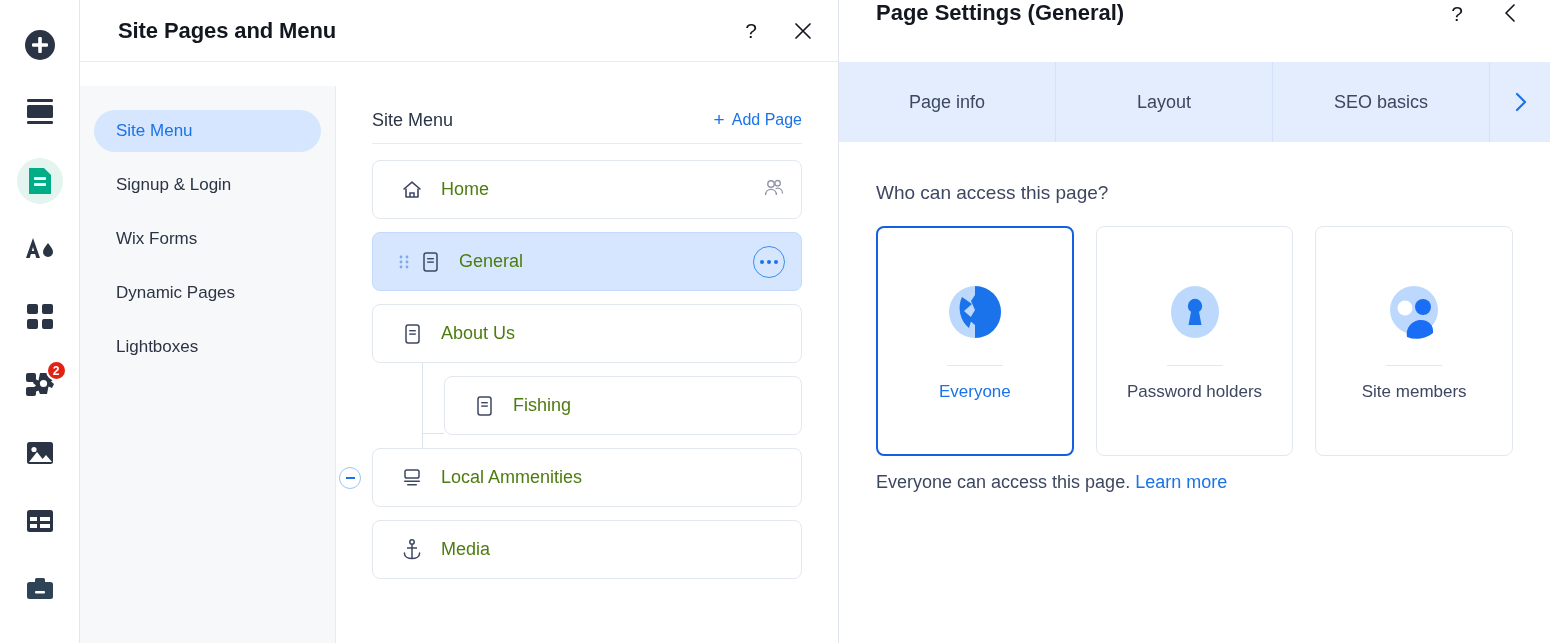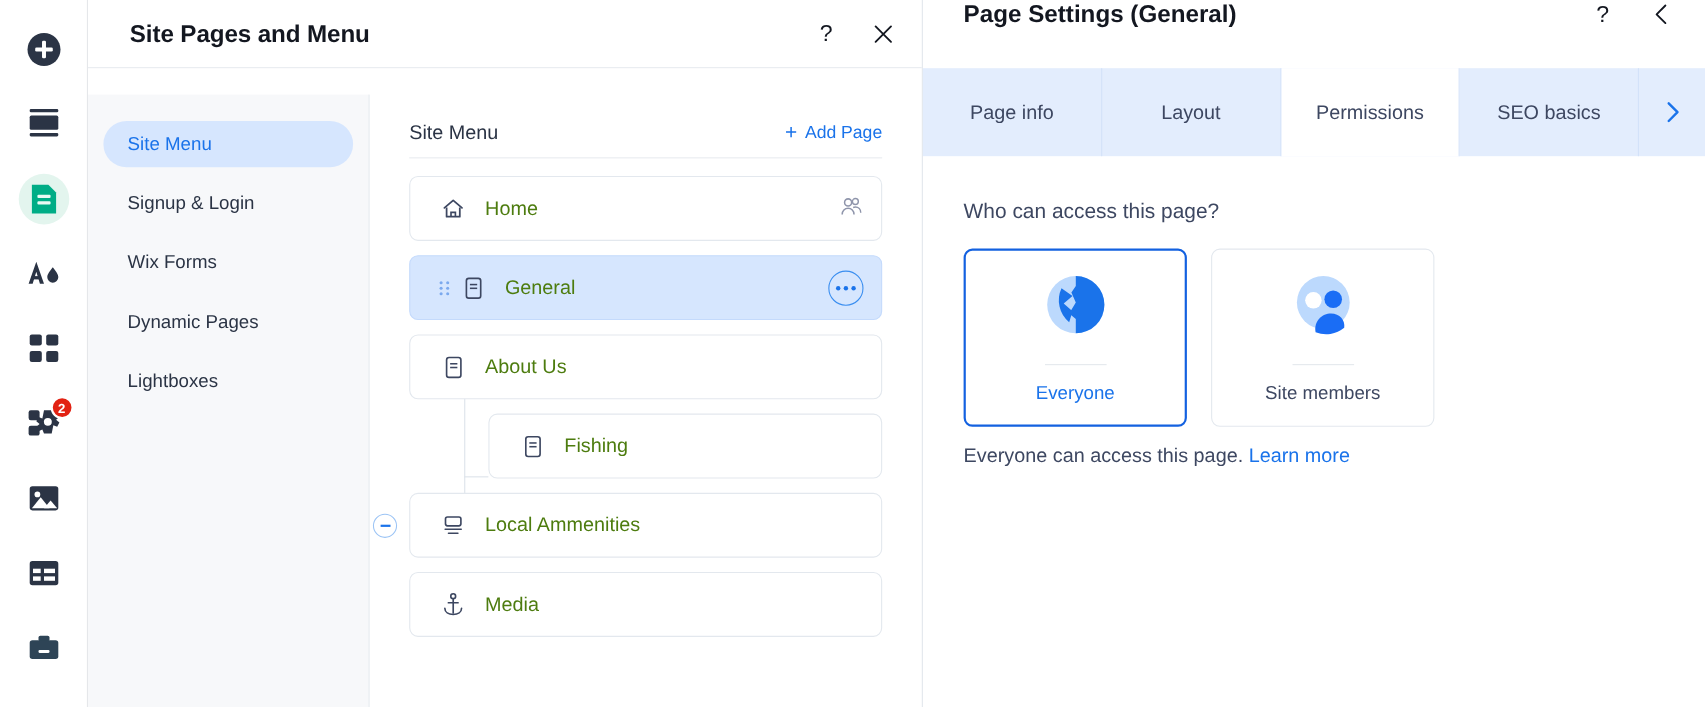--- a/index.html
+++ b/index.html
@@ -231,21 +231,21 @@
     color: #1a73ea;
     cursor: pointer;
   }
   .settings-body { padding: 40px 37px 0 37px; }
   .question {
     font-size: 19px; color: #3d4761;
     margin-bottom: 22px;
   }
   .perm-cards { display: flex; gap: 22px; }
   .perm-card {
-    width: 203px; height: 162px;
+    width: 203px; height: 230px;
     border: 1px solid #e3e8ee;
     border-radius: 8px;
     display: flex; flex-direction: column;
     align-items: center; justify-content: center;
     cursor: pointer;
     background: #fff;
   }
   .perm-card.selected {
     border: 2px solid #1361e0;
   }
@@ -533,23 +533,20 @@
       </div>
     </div>
 
     <div class="tabs">
       <div class="tab">
         <span>Page info</span>
       </div>
       <div class="tab">
         <span>Layout</span>
       </div>
-      <div class="tab active">
-        <span>Permissions</span>
-      </div>
       <div class="tab">
         <span>SEO basics</span>
       </div>
       <div class="tab-arrow">
         <svg width="20" height="22" viewBox="0 0 20 22">
             <path d="M7 3 L15 11 L7 19" fill="none" stroke="#1a73ea" stroke-width="2.2" stroke-linecap="round" stroke-linejoin="round"></path>
           </svg>
       </div>
     </div>
 
@@ -563,20 +560,31 @@
             <svg width="62" height="62" viewBox="0 0 62 62">
               <circle cx="31" cy="31" r="26" fill="#bcd9fd"></circle>
               <path d="M31 5 a26 26 0 0 1 0 52 V44 l-6-5 6-10 -4-9 4-6z" fill="#1a73ea"></path>
               <path d="M18 16 l10 7 -8 7 8 7 -3 10 A26 26 0 0 1 18 16z" fill="#1a73ea"></path>
             </svg>
           </div>
           <div class="perm-divider"></div>
           <div class="perm-label">Everyone</div>
         </div>
 
+        <div class="perm-card">
+          <div class="perm-icon">
+            <svg width="62" height="62" viewBox="0 0 62 62">
+              <ellipse cx="31" cy="31" rx="24" ry="26" fill="#bcd9fd"></ellipse>
+              <circle cx="31" cy="25" r="7.2" fill="#1a73ea"></circle>
+              <path d="M27.5 28 L24.5 44 h13 l-3-16z" fill="#1a73ea"></path>
+            </svg>
+          </div>
+          <div class="perm-divider"></div>
+          <div class="perm-label">Password holders</div>
+        </div>
 
         <div class="perm-card">
           <div class="perm-icon">
             <svg width="62" height="62" viewBox="0 0 62 62">
               <circle cx="31" cy="29" r="24" fill="#bcd9fd"></circle>
               <circle cx="22" cy="27" r="7.5" fill="#ffffff"></circle>
               <circle cx="40" cy="26" r="8" fill="#1a6df5"></circle>
               <path d="M24 56 c-2-10 6-17 14-17 c8 0 13 6 12 13 a26 26 0 0 1 -26 4z" fill="#1a6df5"></path>
             </svg>
           </div>

